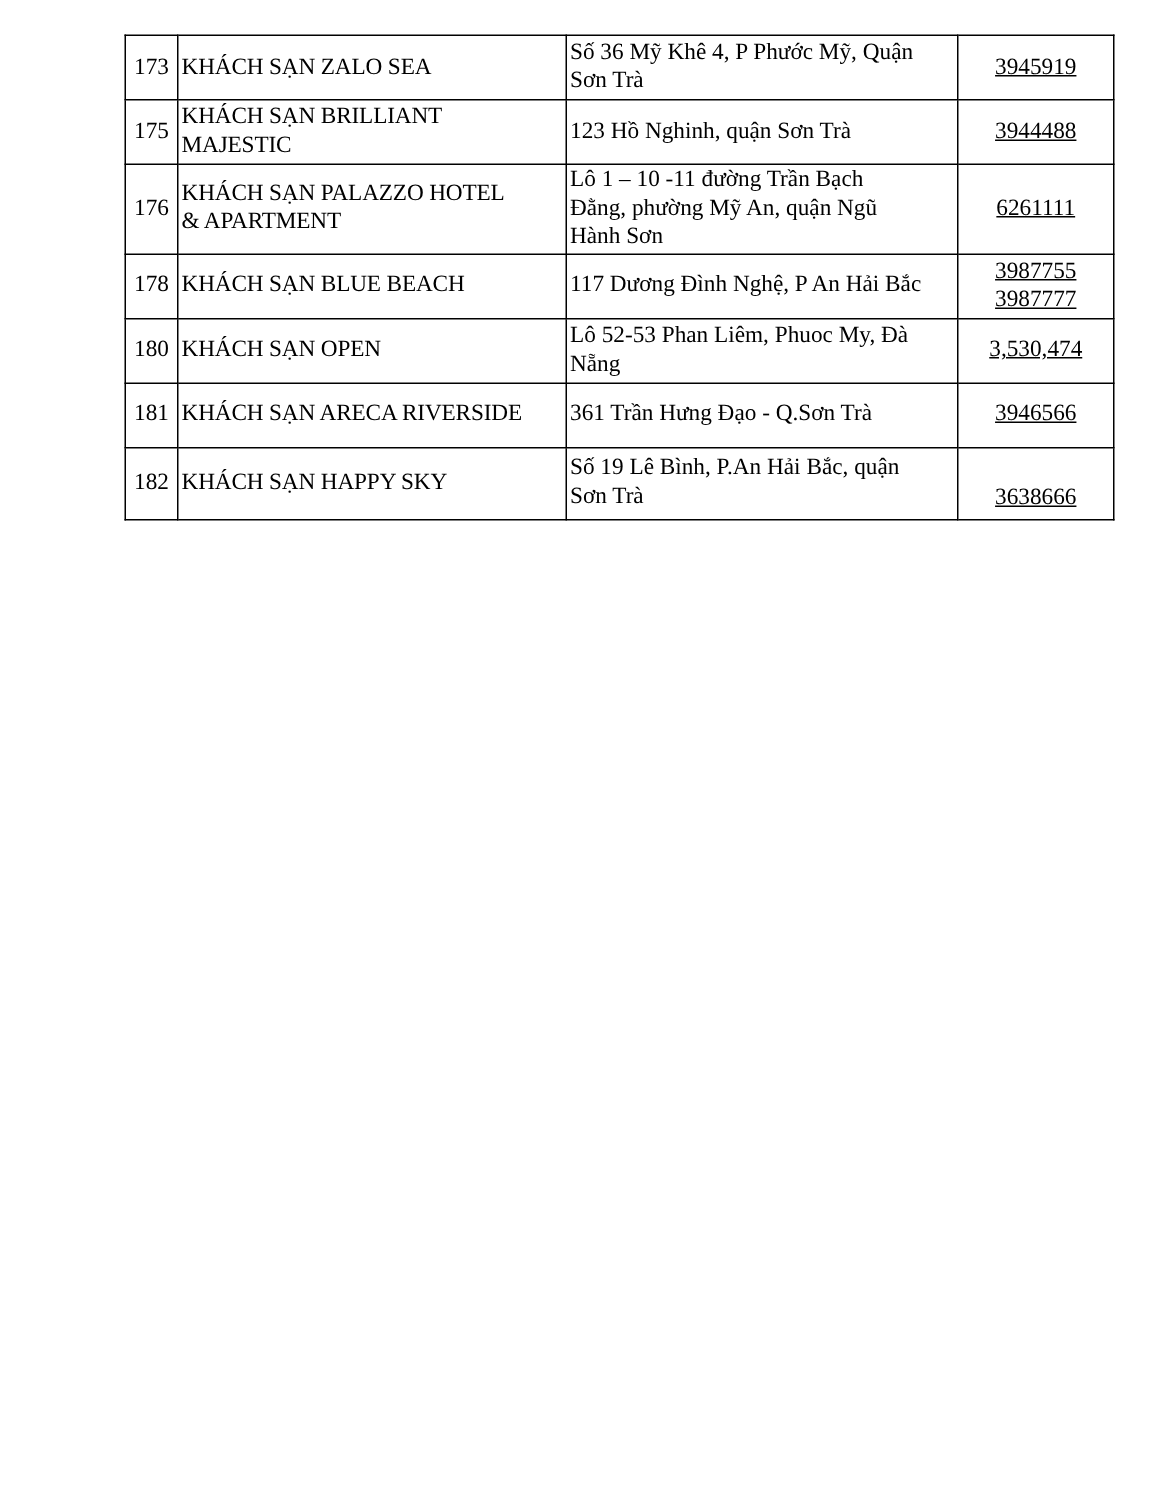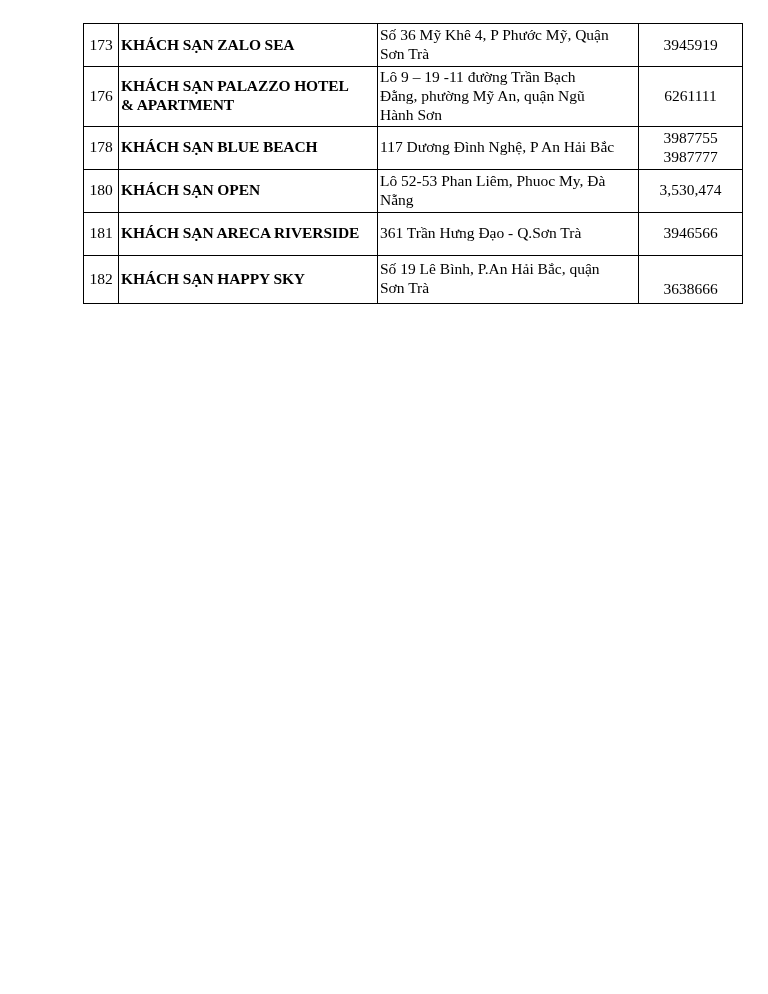--- a/index.html
+++ b/index.html
@@ -38,30 +38,31 @@
     padding: 1px 2px;
     white-space: pre;          
     overflow: hidden;
   }
   td.c-no {
     text-align: center;
     padding-left: 0;
     padding-right: 0;
   }
   td.c-name {
-    font-weight: bold;
+    font-weight: normal;
     padding-left: 3px;
     letter-spacing: -0.1px;
   }
   td.c-addr {
     padding-left: 3px;
     margin-top: 36px;
   }
   td.c-phone {
     text-align: center;
+    text-decoration: underline;
   }
   
   tr:last-child td {
     height: 42px;
   }
   tr:last-child td.c-phone {
     vertical-align: bottom;
     padding-bottom: 4px;
   }
 </style>
@@ -78,24 +79,31 @@
     </colgroup>
     <tbody>
         <tr>
     <td class="c-no">173</td>
     <td class="c-name">KHÁCH SẠN ZALO SEA</td>
     <td class="c-addr">Số 36 Mỹ Khê 4, P Phước Mỹ, Quận
 Sơn Trà</td>
     <td class="c-phone">3945919</td>
   </tr>
         <tr>
+    <td class="c-no">175</td>
+    <td class="c-name">KHÁCH SẠN BRILLIANT
+MAJESTIC</td>
+    <td class="c-addr">123 Hồ Nghinh, quận Sơn Trà</td>
+    <td class="c-phone">3944488</td>
+  </tr>
+        <tr>
     <td class="c-no">176</td>
     <td class="c-name">KHÁCH SẠN PALAZZO HOTEL
 &amp; APARTMENT</td>
-    <td class="c-addr">Lô 9 – 19 -11 đường Trần Bạch
+    <td class="c-addr">Lô 1 – 10 -11 đường Trần Bạch
 Đằng, phường Mỹ An, quận Ngũ
 Hành Sơn</td>
     <td class="c-phone">6261111</td>
   </tr>
         <tr>
     <td class="c-no">178</td>
     <td class="c-name">KHÁCH SẠN BLUE BEACH</td>
     <td class="c-addr">117 Dương Đình Nghệ, P An Hải Bắc</td>
     <td class="c-phone">3987755
 3987777</td>

